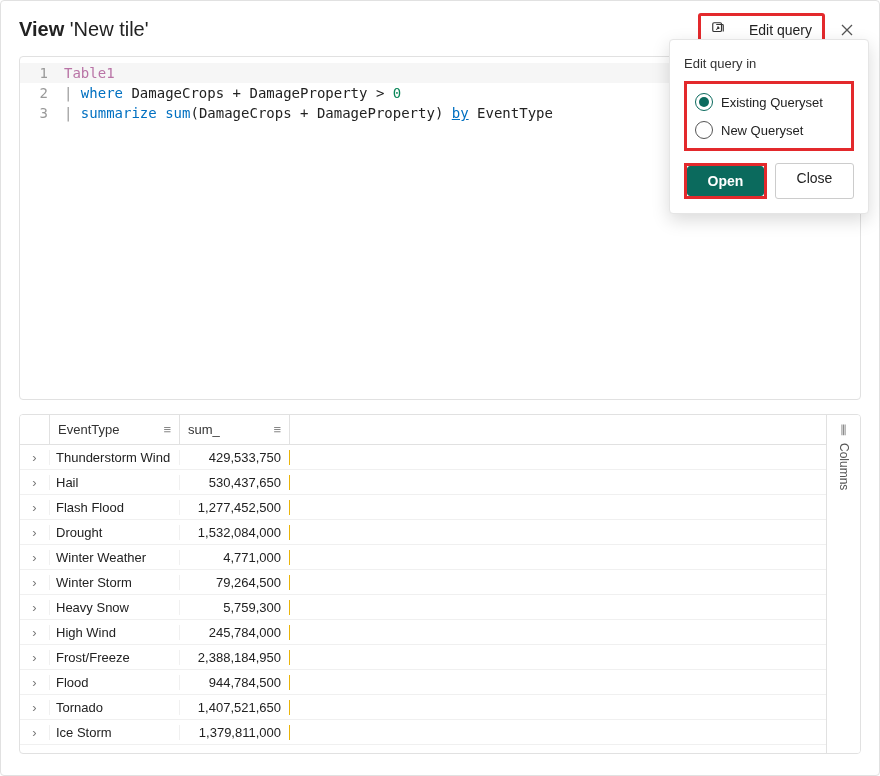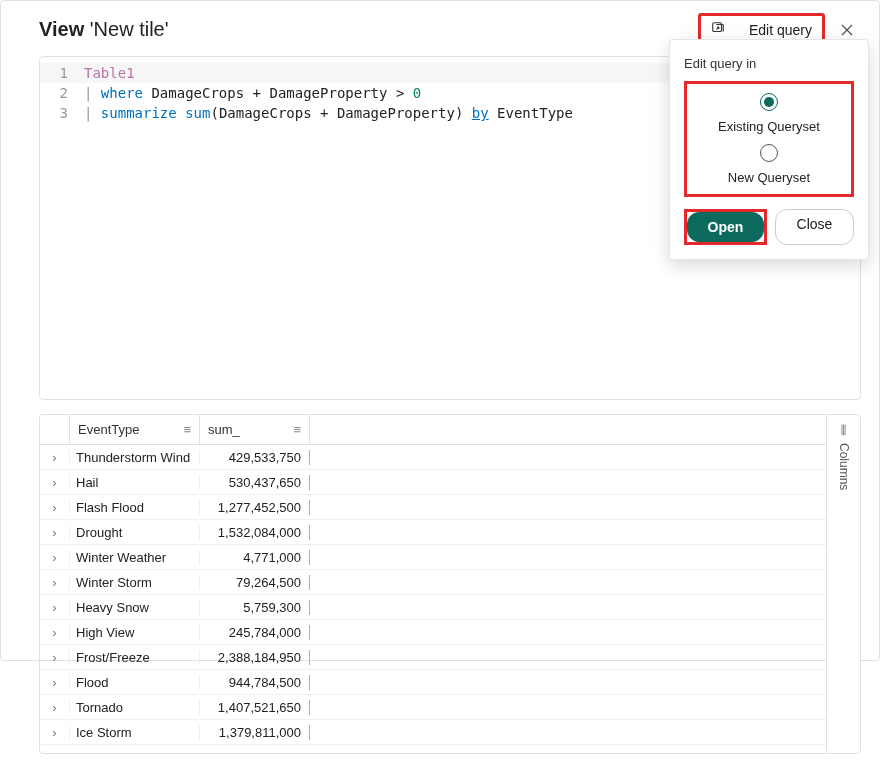--- a/index.html
+++ b/index.html
@@ -10,23 +10,22 @@
     background: #fff;
     width: 880px;
     height: 776px;
     overflow: hidden;
     position: relative;
   }
   .outer {
     border: 1px solid #e1e1e1;
     border-radius: 4px;
     margin: 0;
-    height: 661px;
+    height: 776px;
     position: relative;
-    padding-left: 20px;
   }
   .header {
     display: flex;
     align-items: center;
     justify-content: space-between;
     padding: 12px 18px 10px 18px;
   }
   .header-title { font-size: 20px; }
   .header-title .bold { font-weight: 600; }
   .header-right { display: flex; align-items: center; gap: 8px; }
@@ -97,42 +96,41 @@
   .radio-group {
     border: 3px solid #e3292c;
     padding: 4px 6px;
     margin-bottom: 12px;
   }
   .radio-row {
     display: flex; align-items: center; gap: 8px;
     padding: 5px 2px;
     cursor: pointer;
     font-size: 13px;
-    flex-direction: column;
   }
   .radio {
     width: 18px; height: 18px;
     border: 1px solid #555;
     border-radius: 50%;
     display: flex; align-items: center; justify-content: center;
     flex-shrink: 0;
   }
   .radio.checked { border-color: #0b6a5d; }
   .radio.checked::after {
     content: "";
     width: 10px; height: 10px;
     background: #0b6a5d;
     border-radius: 50%;
   }
   .popover-buttons { display: flex; gap: 8px; }
   .btn {
     flex: 1;
     padding: 6px 0;
     font-size: 14px;
-    border-radius: 12px;
+    border-radius: 3px;
     text-align: center;
     cursor: pointer;
   }
   .btn-open-wrap {
     border: 3px solid #e3292c;
     flex: 1;
     display:flex;
   }
   .btn-open {
     background: #0b6a5d;
@@ -345,21 +343,21 @@
             <div class="cell-ev">Winter Storm</div>
             <div class="cell-sum">79,264,500</div>
           </div>
           <div class="row">
             <div class="cell-expand">›</div>
             <div class="cell-ev">Heavy Snow</div>
             <div class="cell-sum">5,759,300</div>
           </div>
           <div class="row">
             <div class="cell-expand">›</div>
-            <div class="cell-ev">High View</div>
+            <div class="cell-ev">High Wind</div>
             <div class="cell-sum">245,784,000</div>
           </div>
           <div class="row">
             <div class="cell-expand">›</div>
             <div class="cell-ev">Frost/Freeze</div>
             <div class="cell-sum">2,388,184,950</div>
           </div>
           <div class="row">
             <div class="cell-expand">›</div>
             <div class="cell-ev">Flood</div>

